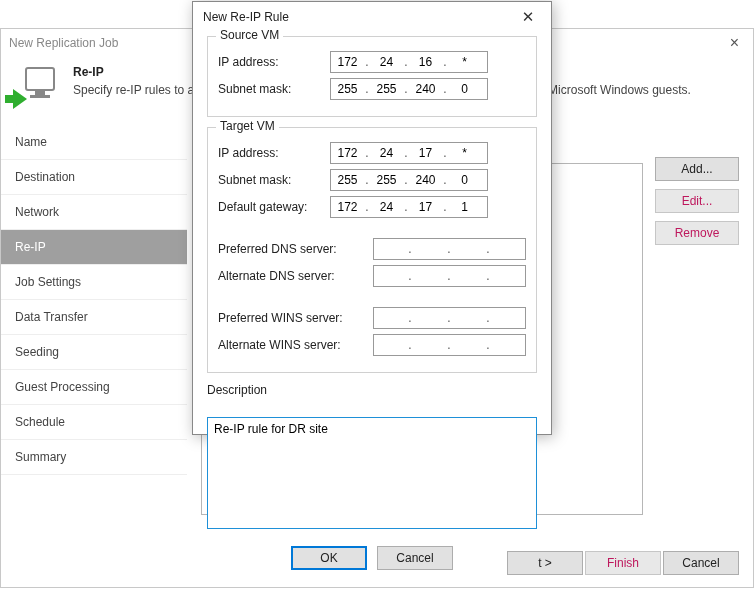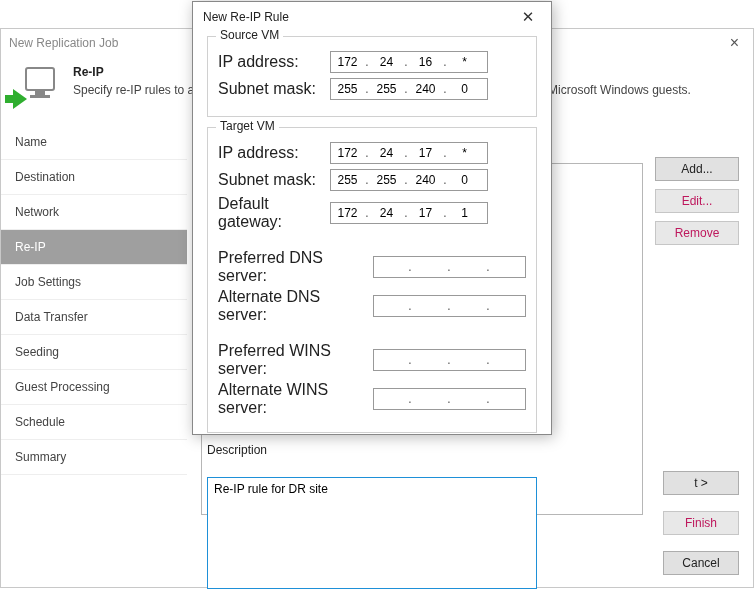--- a/index.html
+++ b/index.html
@@ -145,22 +145,21 @@
     border-color: #c6c6c6;
     background: #e8e8e8;
     cursor: default;
   }
 
   .wizard-footer {
     position: absolute;
     right: 14px;
     bottom: 12px;
     display: flex;
-    gap: 16px;
-    flex-direction: column;
+    gap: 2px;
   }
   .wizard-footer .btn { width: 76px; }
 
   
   .modal {
     position: absolute;
     left: 192px; top: 1px;
     width: 360px;
     height: 434px;
     background: #fff;
@@ -202,21 +201,21 @@
     font-size: 12px;
   }
   .row {
     display: flex;
     align-items: center;
     margin: 3px 0;
     min-height: 24px;
   }
   .row-label {
     width: 160px;
-    font-size: 16px;
+    font-size: 12px;
   }
   .row-label.narrow { width: 112px; }
   .ip-box {
     display: flex;
     align-items: center;
     border: 1px solid #999;
     height: 22px;
     width: 158px;
     background: #fff;
   }

